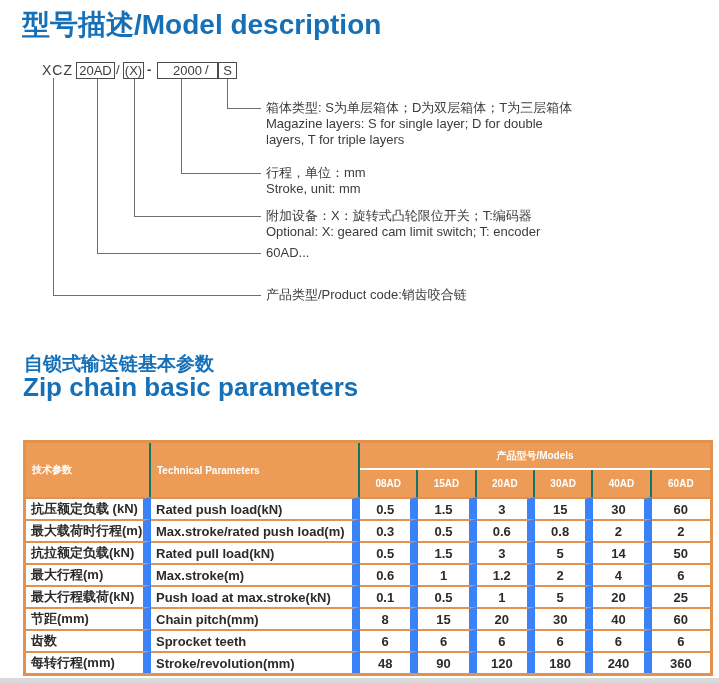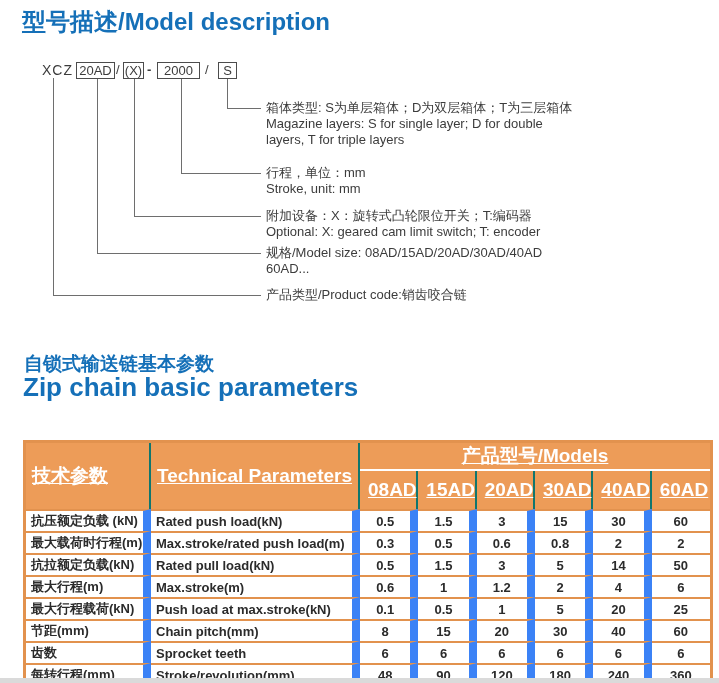--- a/index.html
+++ b/index.html
@@ -2,57 +2,57 @@
 <html><head>
 <meta charset="utf-8">
 <style>
   html,body { margin:0; padding:0; background:#ffffff; }
   .page {
     position:relative; width:719px; height:683px; background:#ffffff;
     font-family:"Liberation Sans", sans-serif; overflow:hidden;
   }
   
   .sec-title { position:absolute; color:#1570b8; font-weight:bold; white-space:nowrap; }
-  #title1   { left:22px; top:6px;   font-size:24px; }
+  #title1   { left:22px; top:6px;   font-size:28px; }
   #title2cn { left:24px; top:351px; font-size:19px; }
   #title2en { left:23px; top:372px; font-size:26px; }
 
   
   .code-prefix {
     position:absolute; left:42px; top:62px; font-size:14px; color:#3c3c3c;
     letter-spacing:1px; line-height:16px;
   }
   .code-box {
     position:absolute; top:62px; height:17px; line-height:15px; box-sizing:border-box;
     border:1px solid #4c4c4c; text-align:center; font-size:13px; color:#3c3c3c;
   }
   .code-sep { position:absolute; top:62px; font-size:13px; color:#3c3c3c; line-height:16px; }
   #box-size   { left:76px;  width:39px; }
   #sep1       { left:116px; }
   #box-opt    { left:123px; width:21px; }
   #sep2       { left:147px; font-weight:bold; }
-  #box-stroke { left:157px; width:43px; }
+  #box-stroke { left:157px; width:61px; }
   #sep3       { left:205px; }
   #box-type   { left:218px; width:19px; }
 
   .vline { position:absolute; width:1px;  background:#6e6e6e; }
   .hline { position:absolute; height:1px; background:#6e6e6e; }
 
   .ann { position:absolute; left:266px; font-size:13px; color:#3c3c3c; line-height:16px; }
   .ann div { white-space:nowrap; }
 
   
   .param-table {
     position:absolute; left:23px; top:440px; width:690px; box-sizing:border-box;
     border:3px solid #e2924e; border-spacing:0; table-layout:fixed;
   }
   .param-table th, .param-table td { box-sizing:border-box; vertical-align:middle; }
   .param-table th {
-    background:#ed9c58; color:#ffffff; font-size:19px; font-weight:bold;
-    text-align:left; padding:0 0 0 6px; border:0;text-decoration:underline;
+    background:#ed9c58; color:#ffffff; font-size:10px; font-weight:bold;
+    text-align:left; padding:0 0 0 6px; border:0;
   }
   .param-table th.models-group { text-align:center; padding:0; border-bottom:2px solid #ffffff; }
   .param-table th.model-cell   { text-align:center; padding:8px; }
   .param-table th.sep-r        { border-right:2px solid #0f766e; }
   .param-table td {
     background:#ffffff; color:#2b2b2b; font-size:13px; font-weight:bold;
     border-top:2px solid #e2924e; padding:0;
   }
   .param-table td.lbl { padding-left:5px; }
   .param-table td.val { text-align:center; }
@@ -96,21 +96,20 @@
   </div>
   <div class="ann" style="top:165px;">
     <div>行程，单位：mm</div>
     <div>Stroke, unit: mm</div>
   </div>
   <div class="ann" style="top:208px;">
     <div>附加设备：X：旋转式凸轮限位开关；T:编码器</div>
     <div>Optional:  X: geared cam limit switch; T: encoder</div>
   </div>
   <div class="ann" style="top:245px;">
-    <div>规格/Model size:  08AD/15AD/20AD/30AD/40AD</div>
     <div>60AD...</div>
   </div>
   <div class="ann" style="top:287px;">
     <div>产品类型/Product code:销齿咬合链</div>
   </div>
 
   <div class="sec-title" id="title2cn">自锁式输送链基本参数</div>
   <div class="sec-title" id="title2en">Zip chain basic parameters</div>
 
   <table class="param-table">

